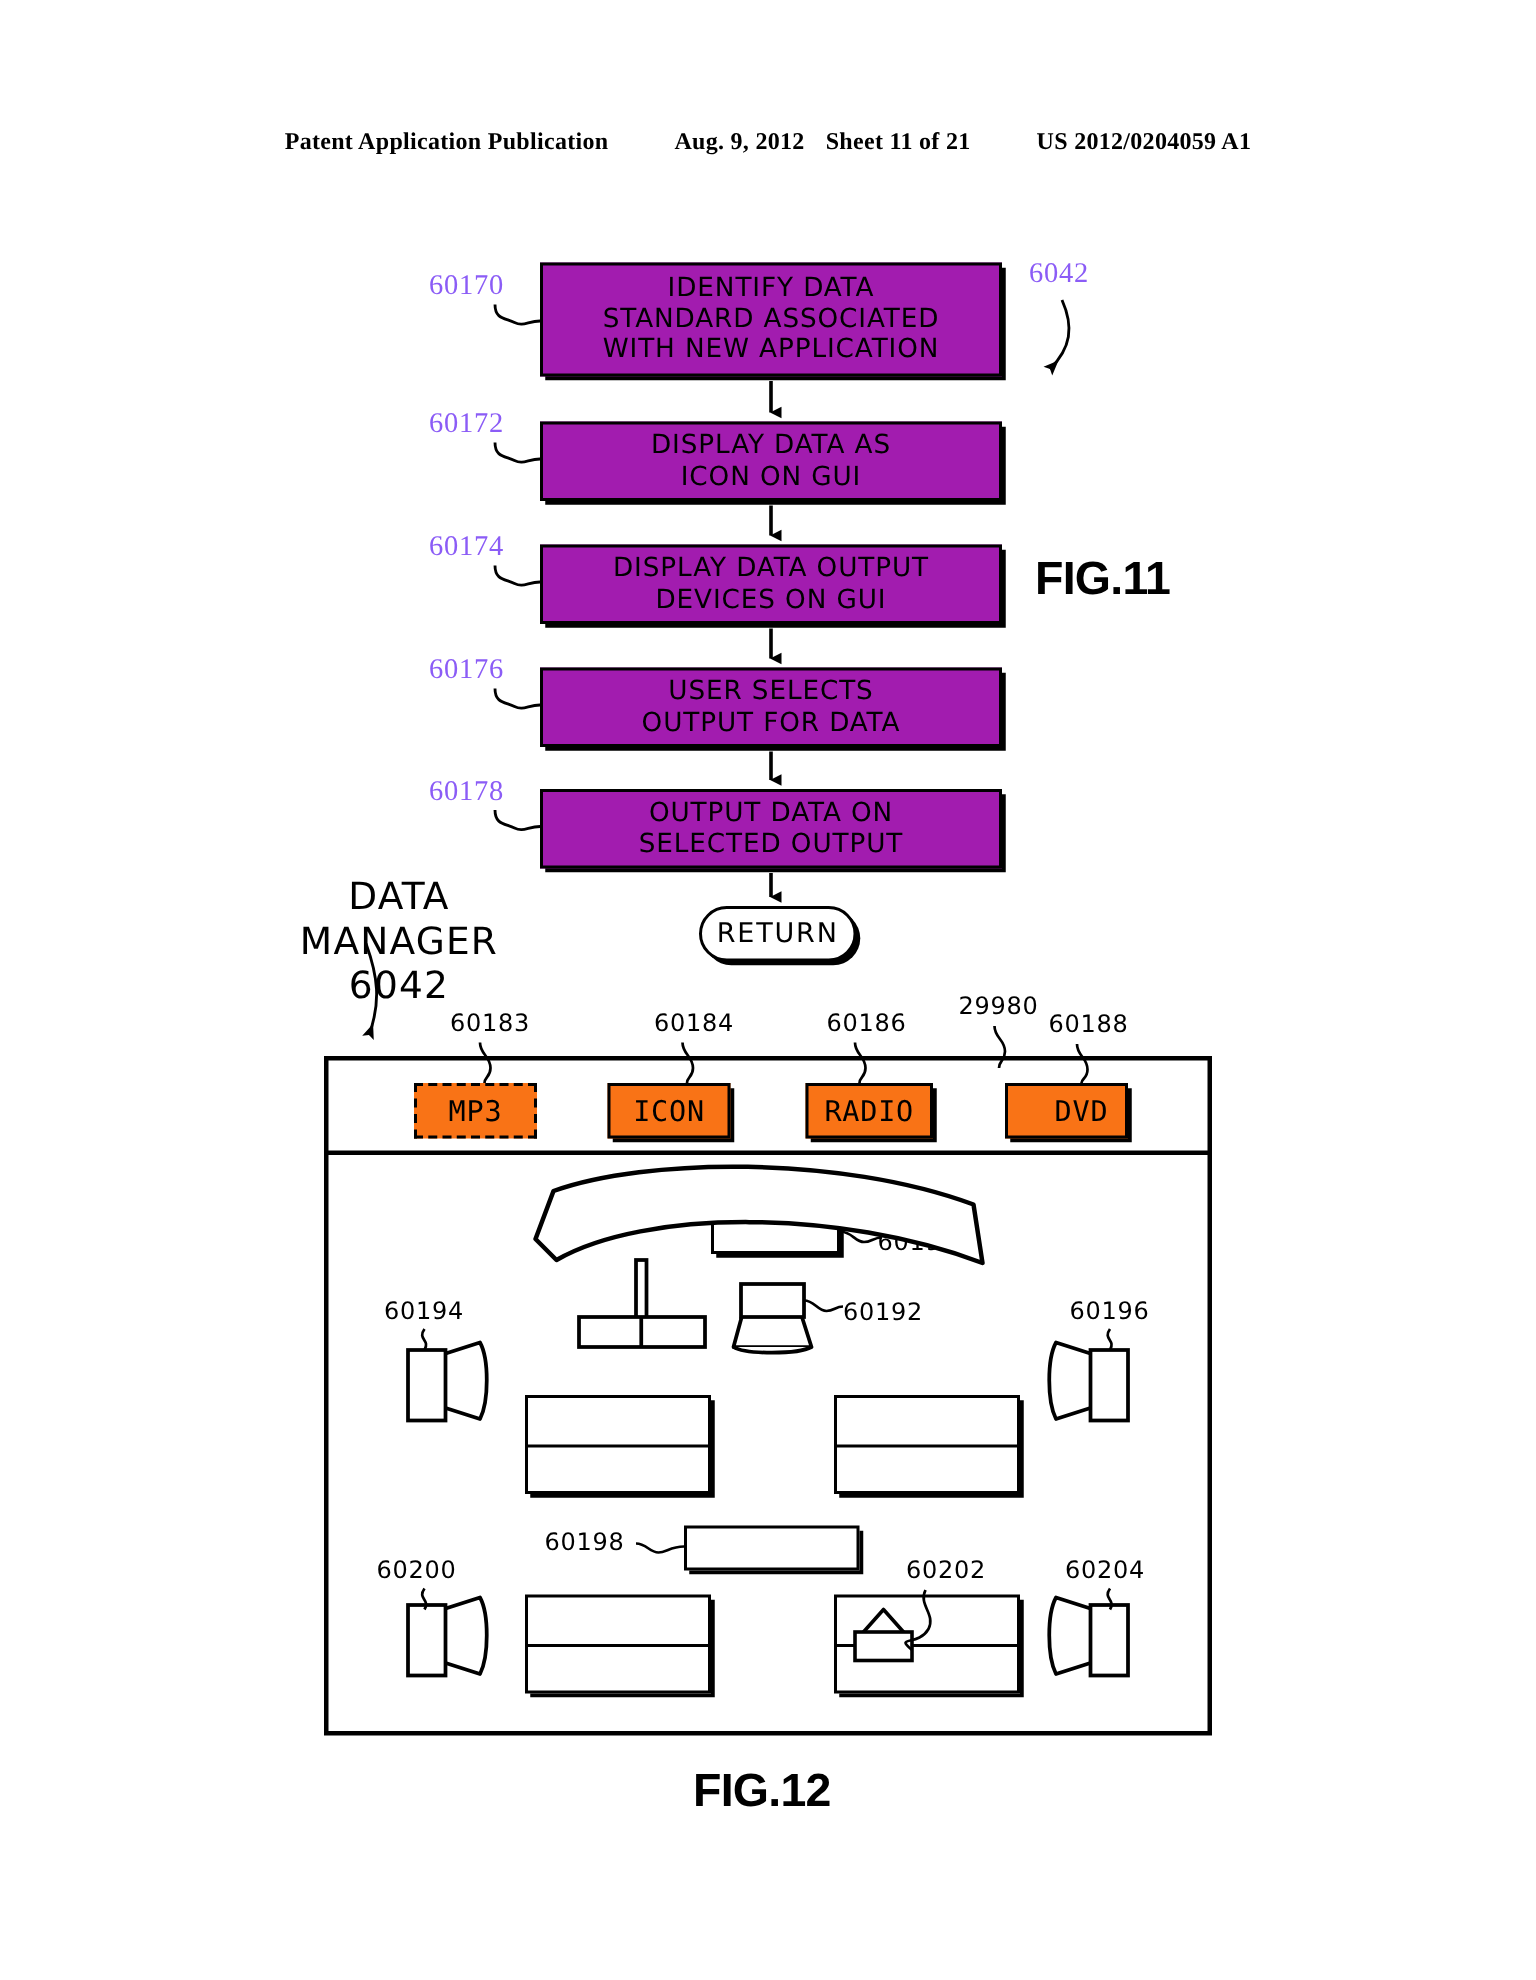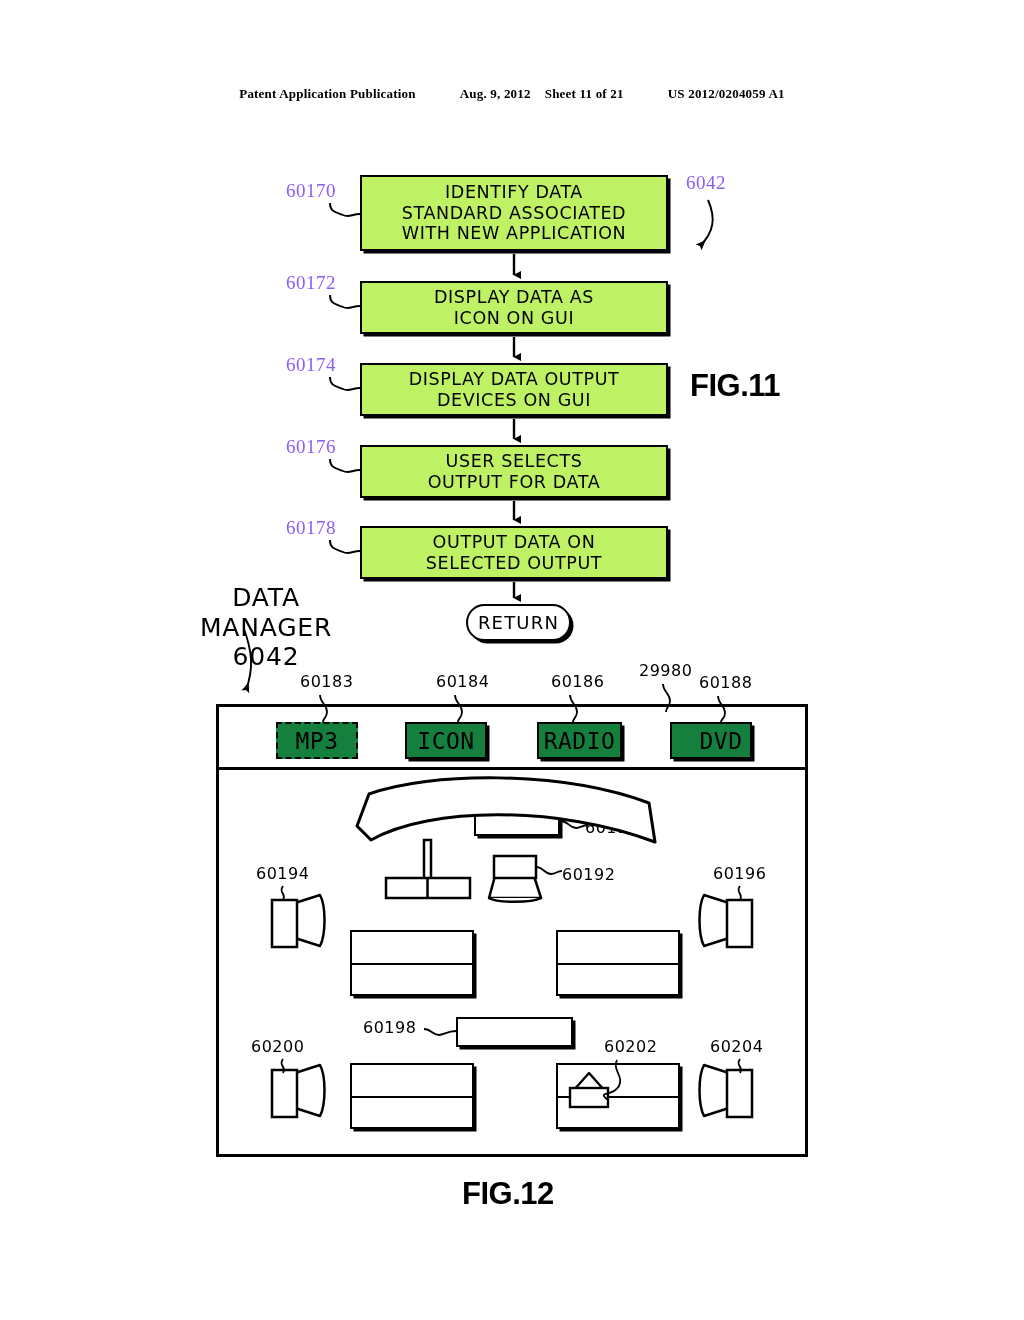--- a/index.html
+++ b/index.html
@@ -19,35 +19,35 @@
 
   
   .page-header {
     position: absolute;
     left: 0;
     top: 86px;
     width: 1024px;
     text-align: center;
     font-family: "Liberation Serif", serif;
     font-weight: bold;
-    font-size: 13px;
+    font-size: 16px;
     letter-spacing: 0.2px;
     white-space: nowrap;
   }
   .page-header span { display: inline-block; vertical-align: baseline; }
   .hdr-pub   { margin-right: 44px; }
   .hdr-date  { margin-right: 14px; }
   .hdr-sheet { margin-right: 44px; }
 
   
   .flow-box {
     position: absolute;
     box-sizing: border-box;
     border: 2.5px solid #000;
-    background: #bef264;
+    background: #a21caf;
     box-shadow: 3px 3px 0 -0.5px #000;
     display: flex;
     align-items: center;
     justify-content: center;
     text-align: center;
     font-family: "DejaVu Sans", sans-serif;
     font-size: 17.5px;
     line-height: 1.18;
     letter-spacing: 0.6px;
     white-space: pre-line;
@@ -108,26 +108,26 @@
     background: #fff;
   }
   .gui-toolbar {
     position: absolute;
     box-sizing: border-box;
     border-bottom: 3px solid #000;
   }
   .gui-tab {
     position: absolute;
     box-sizing: border-box;
-    background: #15803d;
+    background: #f97316;
     display: flex;
     align-items: center;
     justify-content: center;
     font-family: "DejaVu Sans Mono", monospace;
-    font-size: 23px;
+    font-size: 19px;
     letter-spacing: 0.5px;
     color: #000;
   }
   .gui-tab.solid {
     border: 2.5px solid #000;
     box-shadow: 3px 3px 0 -0.5px #000;
   }
   .gui-tab.dashed {
     border: 2.5px dashed #000;
   }

